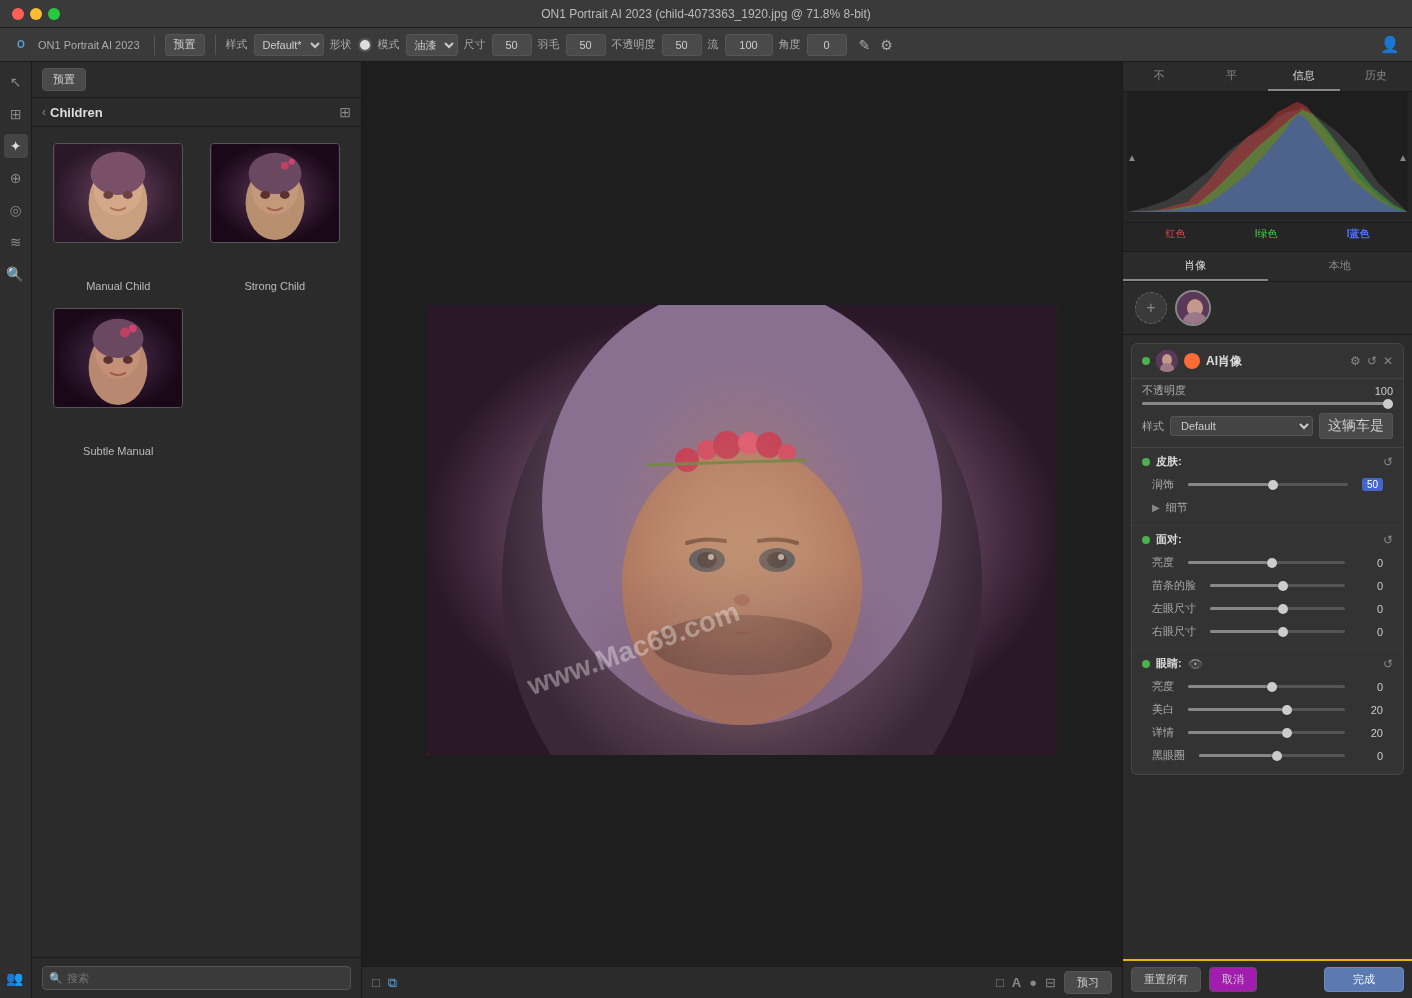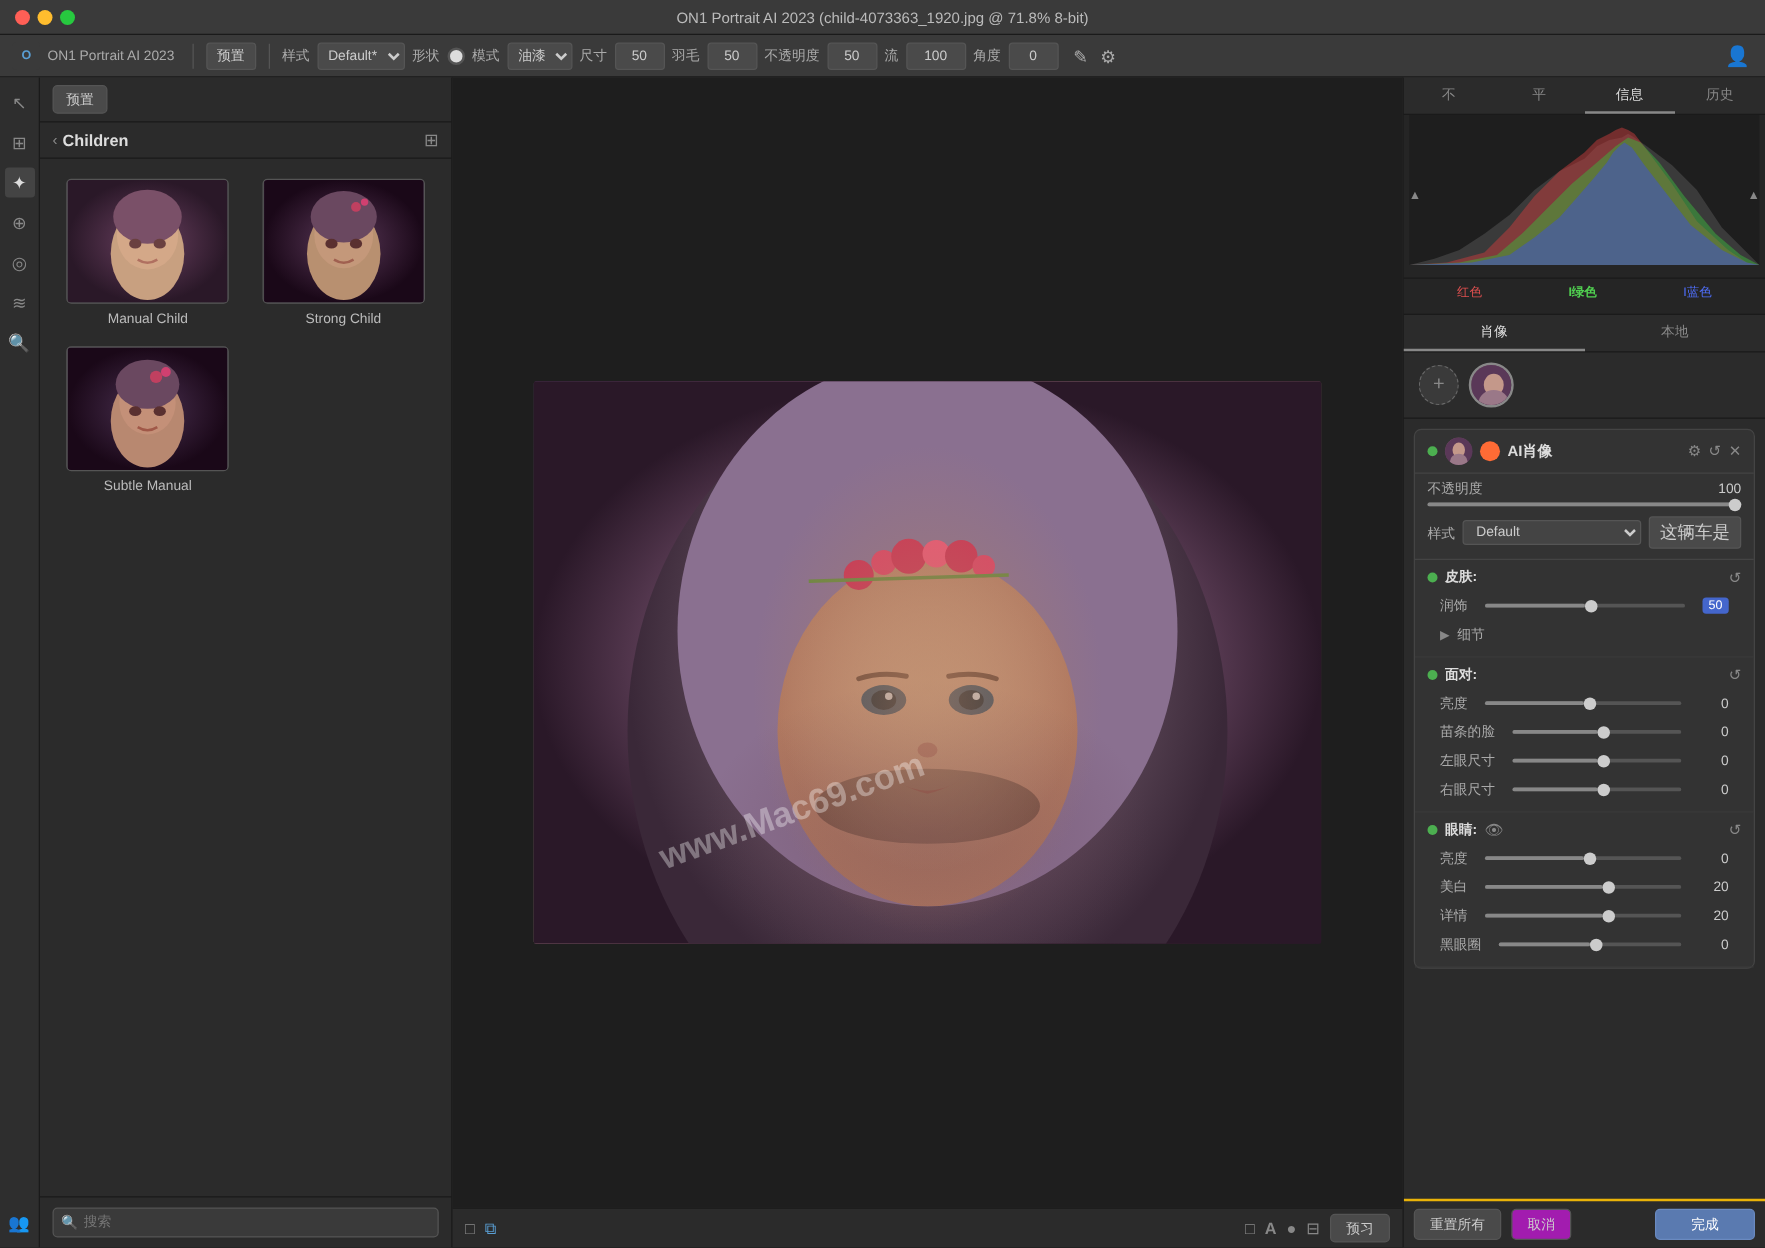--- a/index.html
+++ b/index.html
@@ -177,20 +177,21 @@
       grid-template-columns: 1fr 1fr;
       gap: 16px;
       padding: 16px;
       overflow-y: auto;
     }
     .preset-item {
       display: flex;
       flex-direction: column;
       align-items: center;
       cursor: pointer;
+      gap: 31px;
     }
     .preset-thumb {
       width: 130px;
       height: 100px;
       background: #444;
       border-radius: 4px;
       overflow: hidden;
       border: 1px solid #555;
     }
     .preset-thumb-inner {
@@ -335,22 +336,22 @@
       display: flex;
       justify-content: space-around;
       padding: 4px 8px;
       border-top: 1px solid #1a1a1a;
     }
     .hist-label {
       font-size: 10px;
       color: #888;
     }
     .hist-label.red { color: #e05050; }
-    .hist-label.green { color: #50d050; font-weight: bold; }
-    .hist-label.blue { color: #5070ff; }
+    .hist-label.green { color: #50d050; }
+    .hist-label.blue { color: #5070ff; font-weight: bold; }
 
     
     #right-tabs {
       display: flex;
       border-bottom: 1px solid #1a1a1a;
     }
     .right-tab {
       flex: 1;
       text-align: center;
       padding: 6px 0;

